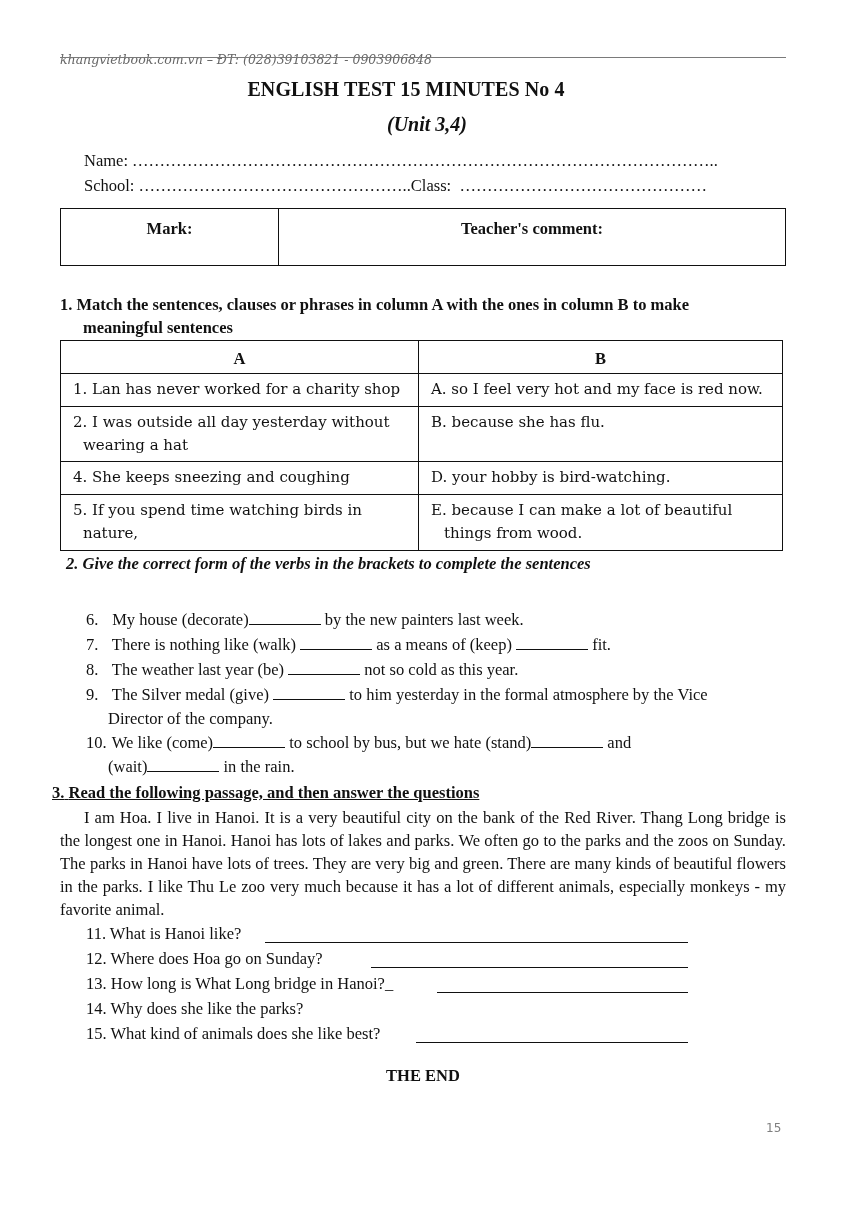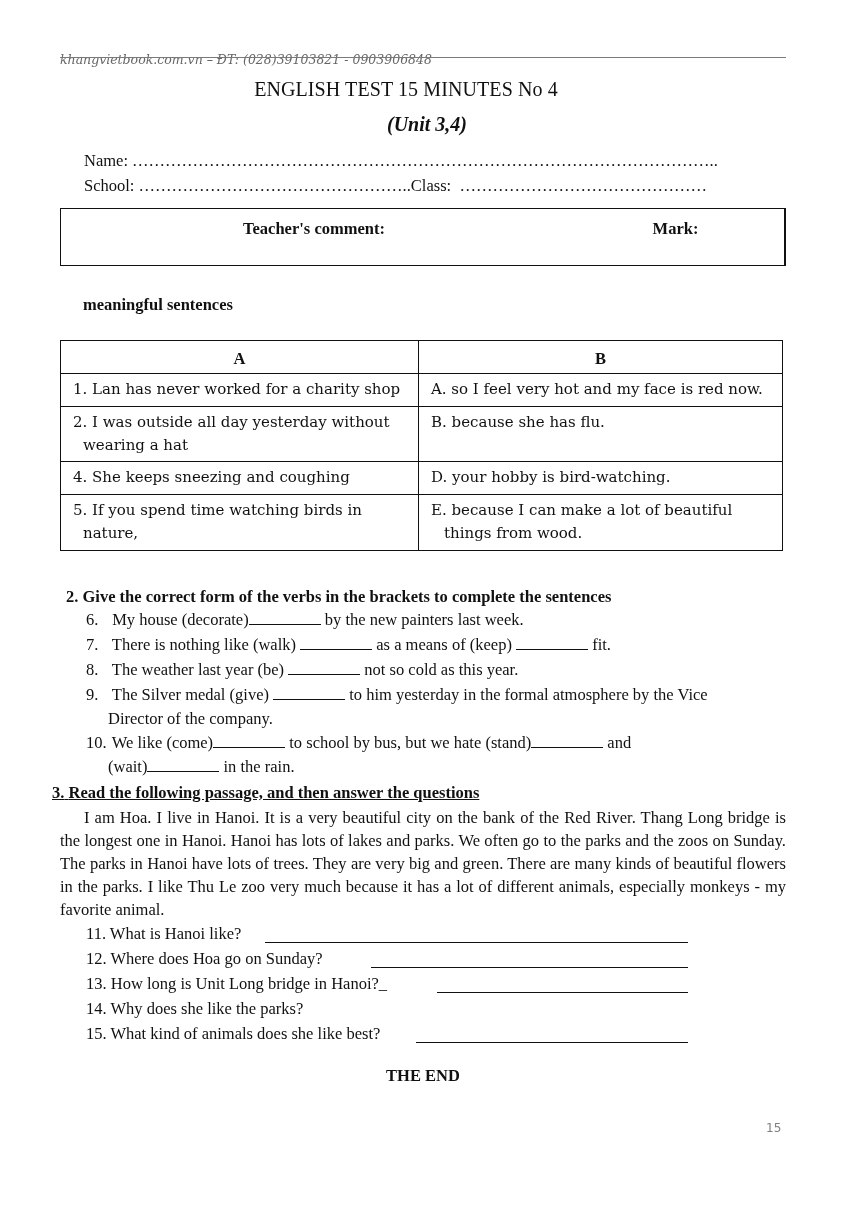--- a/index.html
+++ b/index.html
@@ -14,21 +14,21 @@
     position: absolute; left: 60px; top: 36px; width: 726px;
     font-family: "DejaVu Serif", serif; font-style: italic;
     font-size: 12.5px; color: #666666; margin-top: 16px;
   }
   .header-rule {
     position: absolute; left: 60px; top: 57px; width: 726px; height: 1px;
     background: #7a7a7a;
   }
   .title {
     position: absolute; left: 0; top: 78px; width: 764px; text-align: center;
-    font-weight: normal; font-size: 20px; letter-spacing: 0.1px; padding-left: 48px;
+    font-weight: bold; font-size: 20px; letter-spacing: 0.1px; padding-left: 48px;
   }
   .subtitle {
     position: absolute; left: 4px; top: 113px; width: 846px; text-align: center;
     font-weight: bold; font-style: italic; font-size: 20px;
   }
   .info-line {
     position: absolute; left: 84px; font-size: 16.5px; white-space: nowrap;
   }
   .mark-table {
     position: absolute; left: 60px; top: 208px; width: 726px; height: 58px;
@@ -104,29 +104,33 @@
     <span>Name:</span>
     <span>……………………………………………………………………………………………..</span>
   </div>
   <div class="info-line" style="top:176px;">
     <span>School:</span>
     <span>…………………………………………..</span><span>Class:</span>&nbsp;
     <span>………………………………………</span>
   </div>
 
   <div class="mark-table">
+    <div class="mark-cell left">
+      <span>Mark:</span>
+    </div>
     <div class="mark-cell right">
       <span>Teacher's comment:</span>
     </div>
-    <div class="mark-cell left">
-      <span>Mark:</span>
+  </div>
+
+  <div class="sec-heading" style="left:60px; top:293px; width:726px;">
+    <div>
+      <span>1.</span>
+      <span>Match the sentences, clauses or phrases in column A with the ones in column B to make</span>
     </div>
-  </div>
-
-  <div class="sec-heading" style="left:60px; top:293px; width:726px;">
     <div style="padding-left:23px;">meaningful sentences</div>
   </div>
 
   <table class="match-table">
     <tbody>
         <tr>
       <th>A</th>
       <th>B</th>
     </tr>
     <tr style="height:33px;">
@@ -157,21 +161,21 @@
       <td class="colA">
             <span class="hang">5. If you spend time watching birds in nature,</span>
           </td>
       <td>
             <span class="hangB">E. because I can make a lot of beautiful things from wood.</span>
           </td>
     </tr>
   </tbody>
     </table>
 
-  <div class="sec-heading" style="left:66px; top:585px;">
+  <div class="sec-heading" style="left:66px; top:552px;font-style:italic;">
     <span>2.</span>
     <span>Give the correct form of the verbs in the brackets to complete the sentences</span>
   </div>
 
   <div class="item" style="left:86px; top:608px;">
     <span class="n" style="width:22px;">6.</span>
     <span>My house (decorate)</span><span class="blank" style="width:72px;"></span><span> by the new painters last week.</span>
   </div>
   <div class="item" style="left:86px; top:633px;">
     <span class="n" style="width:22px;">7.</span>
@@ -205,21 +209,21 @@
     <span>11.</span> <span>What is Hanoi like?</span>
   </div>
   <div class="q-rule" style="left:265px; top:942px; width:423px;"></div>
 
   <div class="q-line" style="top:947px;">
     <span>12.</span> <span>Where does Hoa go on Sunday?</span>
   </div>
   <div class="q-rule" style="left:371px; top:967px; width:317px;"></div>
 
   <div class="q-line" style="top:972px;">
-    <span>13.</span> <span>How long is Unit Long bridge in Hanoi?_</span>
+    <span>13.</span> <span>How long is What Long bridge in Hanoi?_</span>
   </div>
   <div class="q-rule" style="left:437px; top:992px; width:251px;"></div>
 
   <div class="q-line" style="top:997px;">
     <span>14.</span> <span>Why does she like the parks?</span>
   </div>
 
   <div class="q-line" style="top:1022px;">
     <span>15.</span> <span>What kind of animals does she like best?</span>
   </div>

